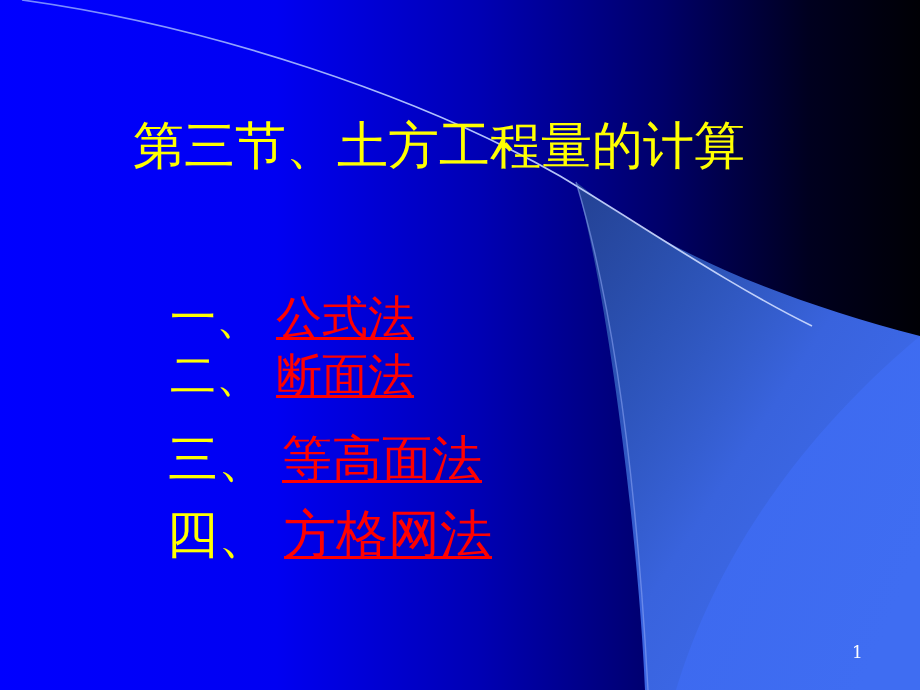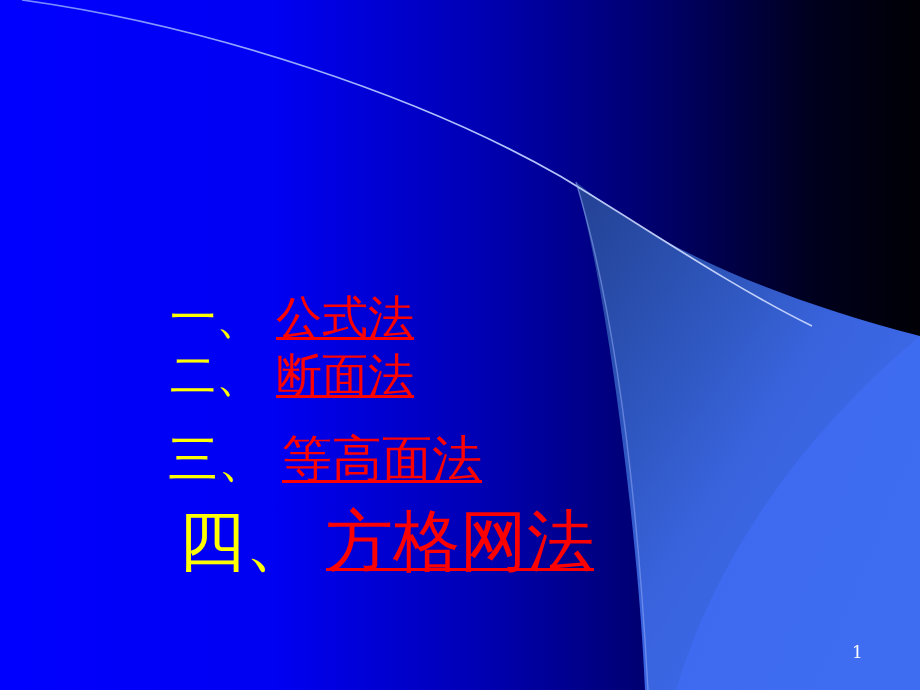--- a/index.html
+++ b/index.html
@@ -71,21 +71,21 @@
     text-decoration-color: #ff0000;
     text-underline-offset: 4px;
     text-decoration-thickness: 3px;
     cursor: pointer;
   }
   .toc-gap { display: inline-block; width: 14px; }
 
   .item-1 { left: 170px; top: 294px; font-size: 46px; }
   .item-2 { left: 170px; top: 352px; font-size: 46px; text-align: right; }
   .item-3 { left: 168px; top: 434px; font-size: 50px; }
-  .item-4 { left: 178px; top: 508px; font-size: 67px; }
+  .item-4 { left: 166px; top: 508px; font-size: 52px; }
 
   
   #page-number {
     position: absolute;
     left: 852px;
     top: 642px;
     font-size: 17px;
     color: #ffffff;
     font-family: "DejaVu Serif", "Liberation Serif", serif;
   }
@@ -138,20 +138,21 @@
     <path d="M 22,0
              C 210,26 420,96 560,176
              C 640,224 730,286 812,326" fill="none" stroke="url(#gradHair)" stroke-width="1.7"></path>
 
     <path d="M 576,182
              C 612,300 636,470 648,690" fill="none" stroke="#8fa8f5" stroke-opacity="0.55" stroke-width="1.4"></path>
   </svg>
 
   <div id="content">
 
+    <h1 id="title">第三节、土方工程量的计算</h1>
 
     <ul id="toc">
 
       <li class="toc-item item-1">
         <span class="toc-num">一、</span><span class="toc-gap"></span><a class="toc-link" href="#">公式法</a>
       </li>
 
       <li class="toc-item item-2">
         <span class="toc-num">二、</span><span class="toc-gap"></span><a class="toc-link" href="#">断面法</a>
       </li>

